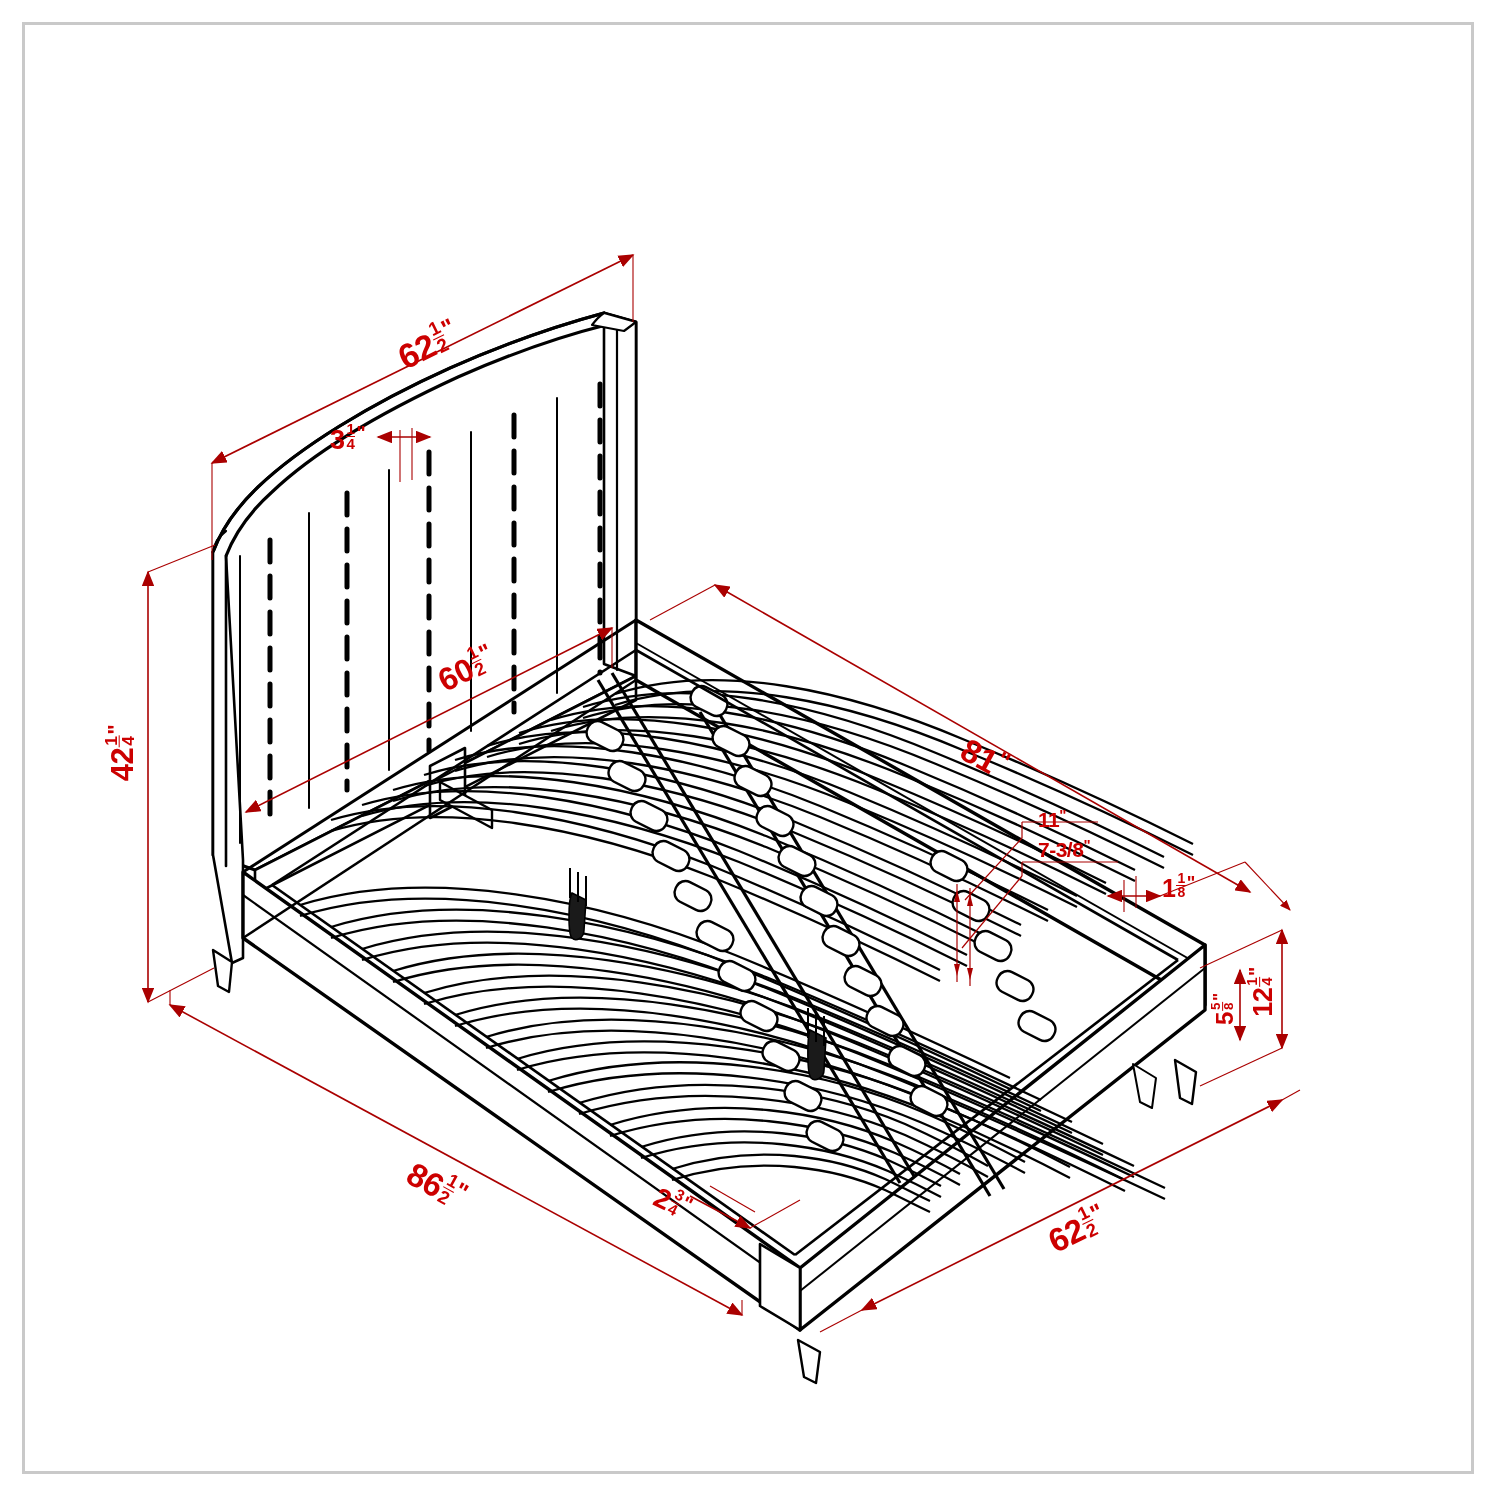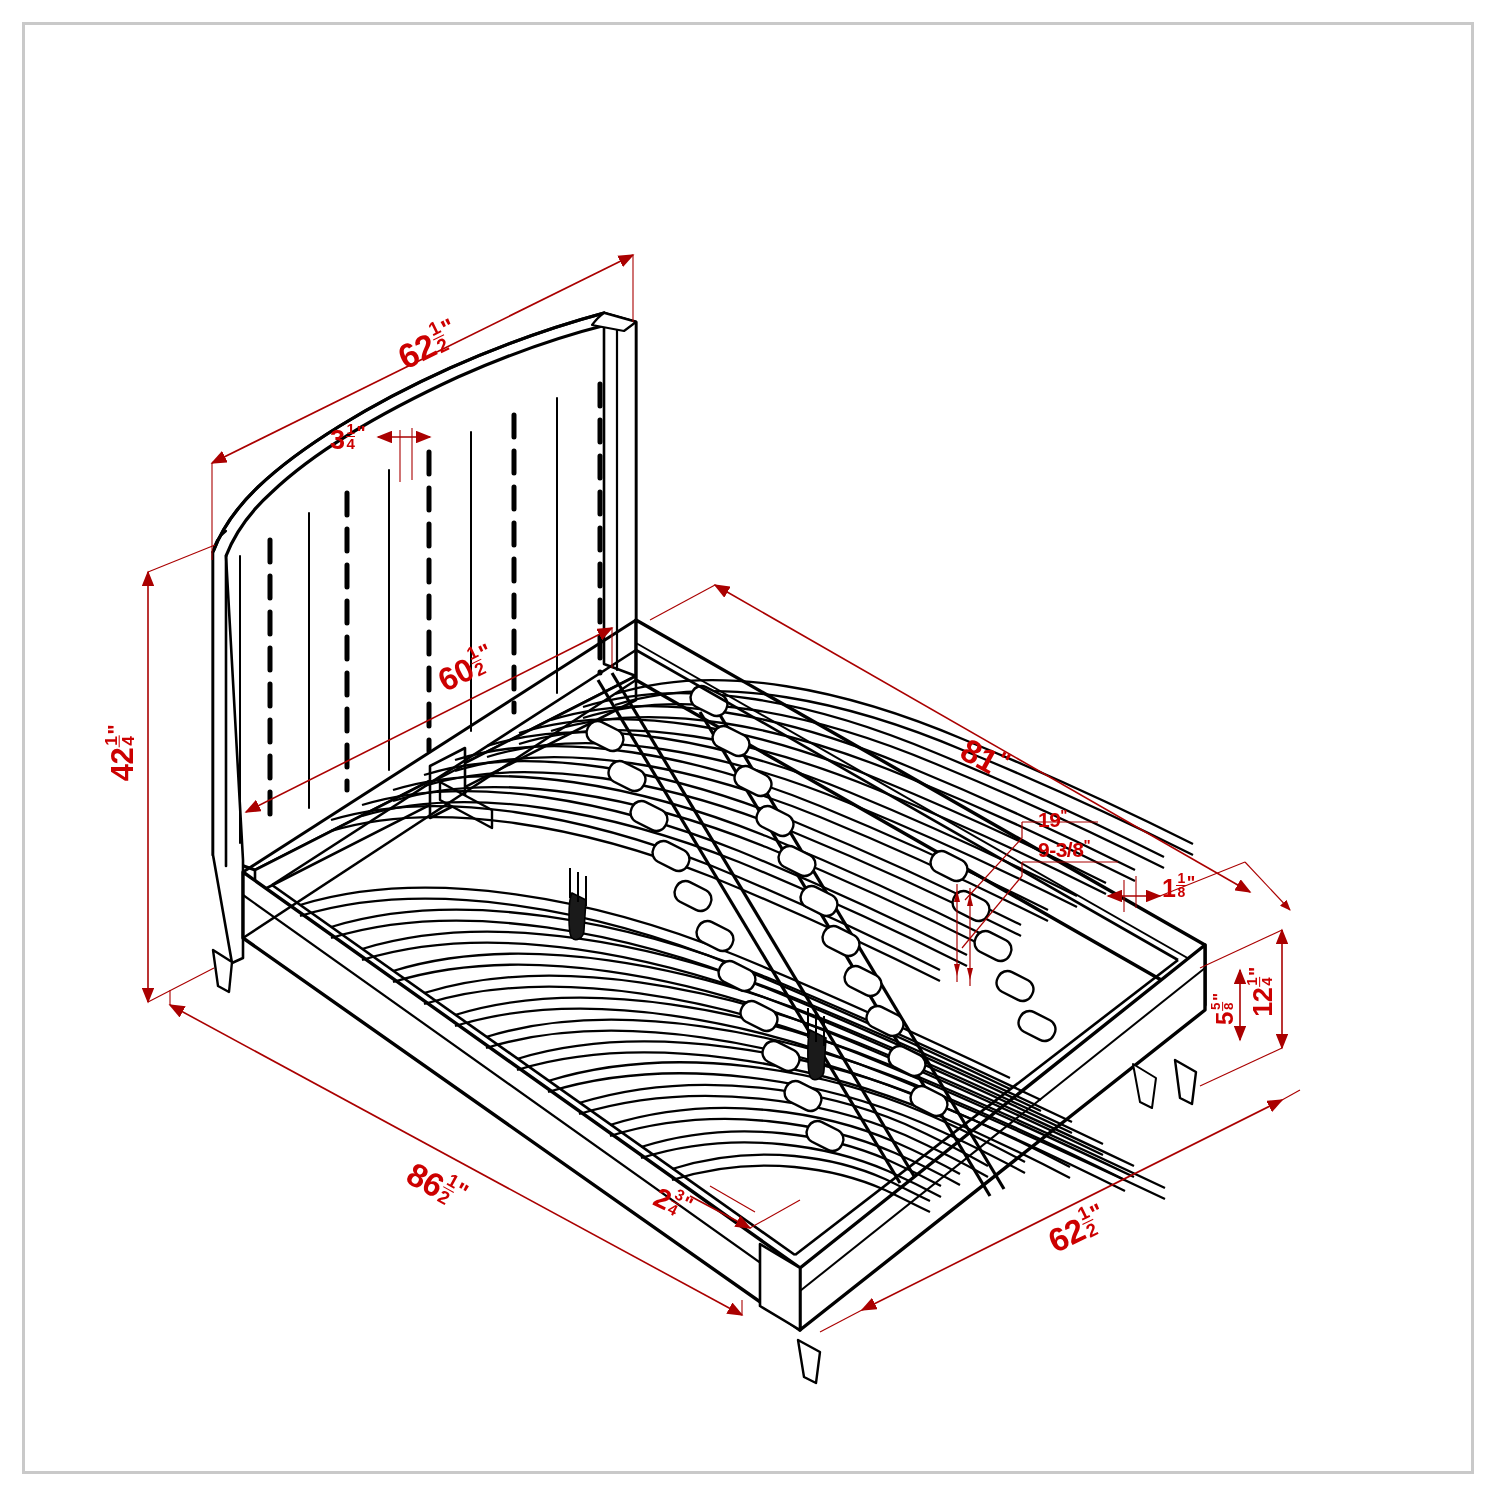--- a/index.html
+++ b/index.html
@@ -338,25 +338,25 @@
 
   <div class="dim-label" style="left:122px; top:762px; font-size:31px; transform:rotate(-90deg); transform-origin:left center;">
     <span>42</span><span class="frac"><span class="num">1</span><span class="den">4</span></span><span class="inch">"</span>
   </div>
 
   <div class="dim-label" style="left:964px; top:726px; font-size:33px; transform:rotate(29deg); transform-origin:left center;">
     <span>81</span><span class="inch">"</span>
   </div>
 
   <div class="dim-label" style="left:1038px; top:806px; font-size:21px;">
-    <span>19</span><span class="inch">"</span>
+    <span>11</span><span class="inch">"</span>
   </div>
 
   <div class="dim-label" style="left:1038px; top:836px; font-size:21px;">
-    <span>9-3/8</span><span class="inch">"</span>
+    <span>7-3/8</span><span class="inch">"</span>
   </div>
 
   <div class="dim-label" style="left:1162px; top:872px; font-size:25px;">
     <span>1</span><span class="frac"><span class="num">1</span><span class="den">8</span></span><span class="inch">"</span>
   </div>
 
   <div class="dim-label" style="left:1262px; top:1000px; font-size:27px; transform:rotate(-90deg); transform-origin:left center;">
     <span>12</span><span class="frac"><span class="num">1</span><span class="den">4</span></span><span class="inch">"</span>
   </div>
 

